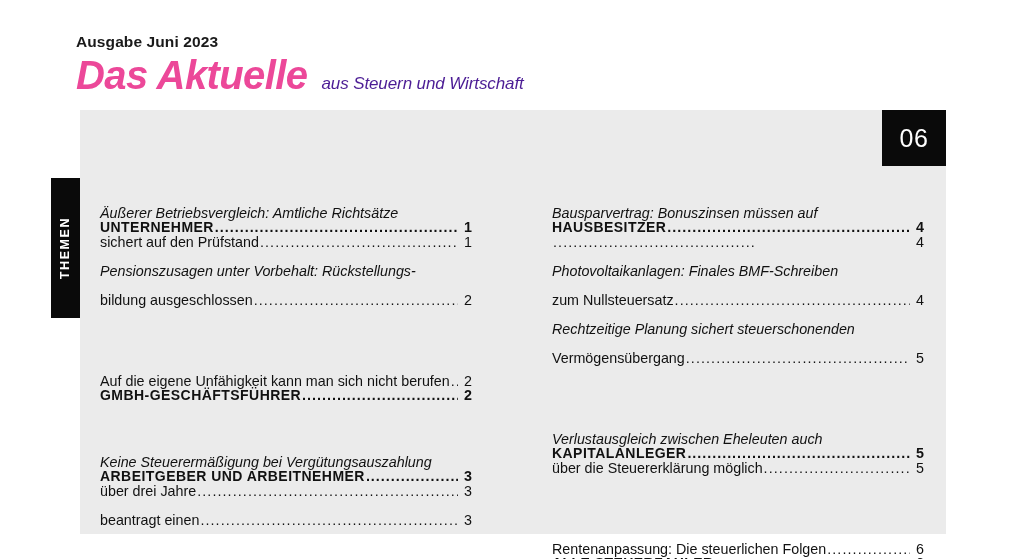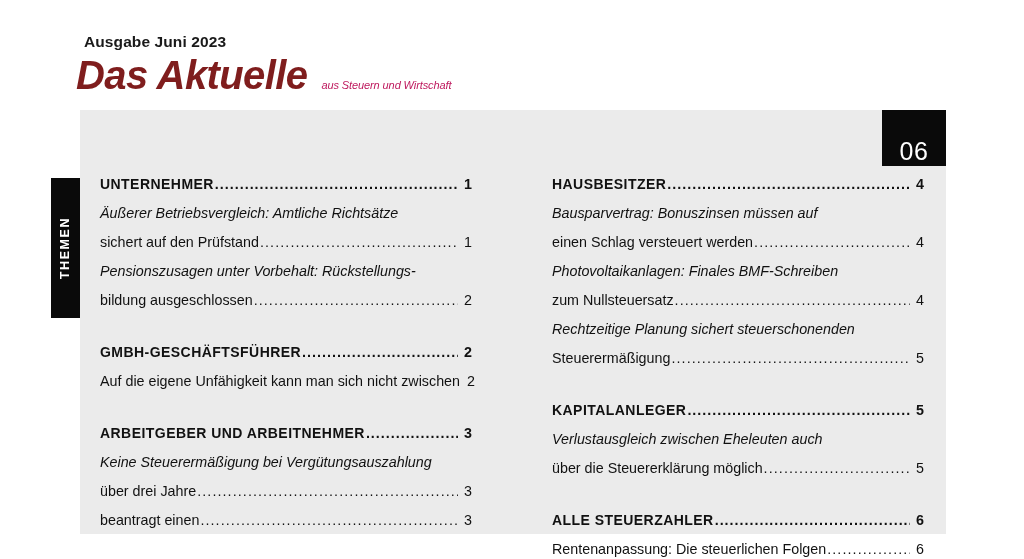--- a/index.html
+++ b/index.html
@@ -21,41 +21,40 @@
     left: 76px;
     top: 33px;
     width: 880px;
   }
   #issue-line {
     font-size: 15.5px;
     font-weight: 700;
     color: #1a1a1a;
     letter-spacing: 0.1px;
     line-height: 1.1;
-    margin-left: 8px;
   }
   #title-row {
     display: flex;
     align-items: baseline;
     margin-top: 4px;
   }
   #publication-title {
     font-size: 40px;
     font-weight: 700;
     font-style: italic;
-    color: #7f1d1d;
+    color: #ec4899;
     letter-spacing: -0.6px;
     line-height: 1.05;
     white-space: nowrap;
   }
   #publication-subtitle {
-    font-size: 11px;
+    font-size: 17px;
     font-style: italic;
     font-weight: 400;
-    color: #be185d;
+    color: #4c1d95;
     margin-left: 14px;
     white-space: nowrap;
     letter-spacing: -0.1px;
   }
 
   
   #toc-panel {
     position: absolute;
     left: 80px;
     top: 110px;
@@ -67,21 +66,21 @@
   
   #issue-badge {
     position: absolute;
     left: 882px;
     top: 110px;
     width: 64px;
     height: 56px;
     background: #0a0a0a;
     color: #ffffff;
     display: flex;
-    align-items: flex-end;
+    align-items: center;
     justify-content: center;
     font-size: 25px;
     font-weight: 400;
     letter-spacing: 0.5px;
   }
 
   
   #themen-tab {
     position: absolute;
     left: 51px;
@@ -140,20 +139,21 @@
     min-width: 10px;
     font-size: 14.3px;
     padding-left: 3px;
   }
 
   
   .toc-line.heading .lbl {
     font-weight: 700;
     letter-spacing: 0.45px;
     font-size: 14px;
+    margin-top: 43px;
   }
   .toc-line.heading .pg { font-weight: 700; }
   .toc-line.heading .leader { font-weight: 700; letter-spacing: 1.0px; }
 
   
   .toc-line.plain .lbl { flex: 1 1 auto; font-style: italic; }
 </style>
 </head>
 <body>
 
@@ -199,21 +199,21 @@
         <span class="pg">2</span>
       </div>
     </div>
     <div class="toc-section">
       <div class="toc-line heading">
         <span class="lbl">GMBH-GESCHÄFTSFÜHRER</span>
         <span class="leader">.......................................</span>
         <span class="pg">2</span>
       </div>
       <div class="toc-line entry">
-        <span class="lbl">Auf die eigene Unfähigkeit kann man sich nicht zwischen</span>
+        <span class="lbl">Auf die eigene Unfähigkeit kann man sich nicht berufen</span>
         <span class="leader">.....</span>
         <span class="pg">2</span>
       </div>
     </div>
     <div class="toc-section">
       <div class="toc-line heading">
         <span class="lbl">ARBEITGEBER UND ARBEITNEHMER</span>
         <span class="leader"> ........................</span>
         <span class="pg">3</span>
       </div>
@@ -236,37 +236,36 @@
     <div class="toc-section">
       <div class="toc-line heading">
         <span class="lbl">HAUSBESITZER</span>
         <span class="leader">.......................................................</span>
         <span class="pg">4</span>
       </div>
       <div class="toc-line plain">
         <span class="lbl">Bausparvertrag: Bonuszinsen müssen auf</span>
       </div>
       <div class="toc-line entry">
-        <span class="lbl">einen Schlag versteuert werden</span>
         <span class="leader">........................................</span>
         <span class="pg">4</span>
       </div>
       <div class="toc-line plain">
         <span class="lbl">Photovoltaikanlagen: Finales BMF-Schreiben</span>
       </div>
       <div class="toc-line entry">
         <span class="lbl">zum Nullsteuersatz</span>
         <span class="leader">..........................................................</span>
         <span class="pg">4</span>
       </div>
       <div class="toc-line plain">
         <span class="lbl">Rechtzeitige Planung sichert steuerschonenden</span>
       </div>
       <div class="toc-line entry">
-        <span class="lbl">Steuerermäßigung</span>
+        <span class="lbl">Vermögensübergang</span>
         <span class="leader">.........................................................</span>
         <span class="pg">5</span>
       </div>
     </div>
     <div class="toc-section">
       <div class="toc-line heading">
         <span class="lbl">KAPITALANLEGER</span>
         <span class="leader">....................................................</span>
         <span class="pg">5</span>
       </div>

